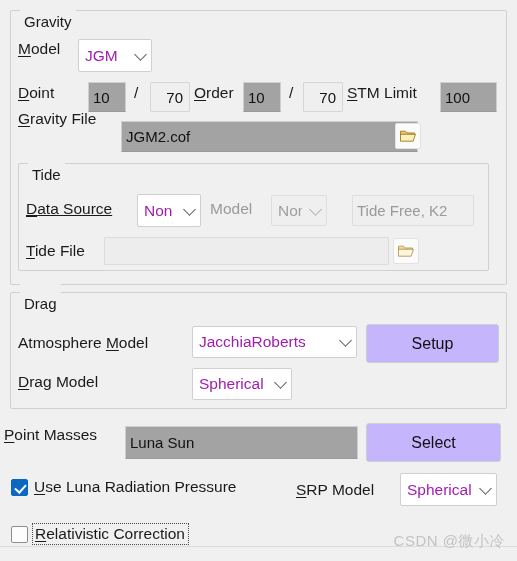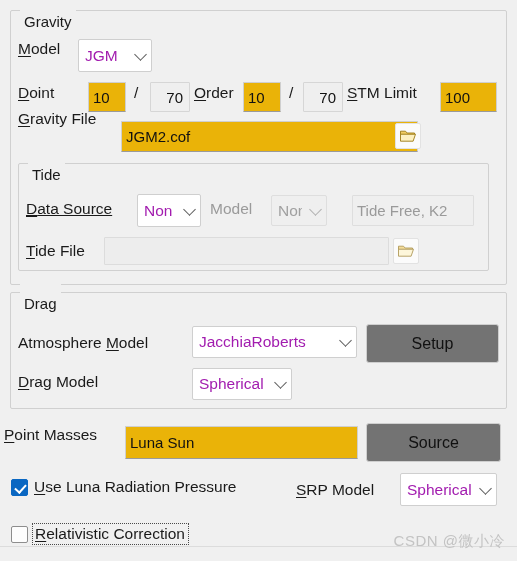--- a/index.html
+++ b/index.html
@@ -40,21 +40,21 @@
 
   
   .row { position:absolute; display:flex; align-items:center; }
 
   .lbl { white-space:nowrap; color:#1a1a1a; font-size:15.5px; }
   .lbl.dis { color:#9a9a9a; }
   .mn { text-decoration: underline; text-underline-offset:2px; }
 
   
   .tin {
-    background:#eab308;
+    background:#a3a3a3;
     border:1px solid #cfcfcf;
     border-bottom-color:#9a9a9a;
     height:30px;
     font-family:"Liberation Sans", sans-serif;
     font-size:15px;
     color:#111;
     padding:0 4px;
     outline:none;
     border-radius:1px;
   }
@@ -100,21 +100,21 @@
     margin-top:-6px;
     border-right:1.4px solid #5c5c5c;
     border-bottom:1.4px solid #5c5c5c;
     transform:rotate(45deg);
   }
   .combo.dis { background:#efefef; border-color:#dedede; color:#a0a0a0; }
   .combo.dis .chev { border-color:#b0b0b0; }
 
   
   .btn {
-    background:#737373;
+    background:#c4b5fd;
     border:1px solid #cfcfcf;
     border-radius:3px;
     display:flex; align-items:center; justify-content:center;
     font-size:16px;
     color:#111;
     cursor:default;
     font-family:"Liberation Sans", sans-serif;
   }
 
   
@@ -249,21 +249,21 @@
 
   <span class="lbl" style="position:absolute; left:18px; top:373px;"><span class="mn">D</span><span>rag Model</span></span>
   <div class="combo" style="position:absolute; left:192px; top:368px; width:100px; height:32px;">
     <span class="ctxt">Spherical</span>
     <span class="chev"></span>
   </div>
 
   <span class="lbl" style="position:absolute; left:4px; top:426px;"><span class="mn">P</span><span>oint Masses</span></span>
   <input class="tin" style="position: absolute; left: 125px; top: 426px; width: 233px; height: 33px;" value="Luna Sun">
   <div class="btn" style="position:absolute; left:366px; top:423px; width:135px; height:39px;">
-    <span>Source</span>
+    <span>Select</span>
   </div>
 
   <div class="cbrow" style="left:11px; top:478px;">
     <span class="cbox on"></span>
     <span class="lbl" style="margin-left:6px;"><span class="mn">U</span><span>se Luna Radiation Pressure</span></span>
   </div>
   <span class="lbl" style="position:absolute; left:296px; top:481px;"><span class="mn">S</span><span>RP Model</span></span>
   <div class="combo" style="position:absolute; left:400px; top:473px; width:97px; height:33px;">
     <span class="ctxt">Spherical</span>
     <span class="chev"></span>

